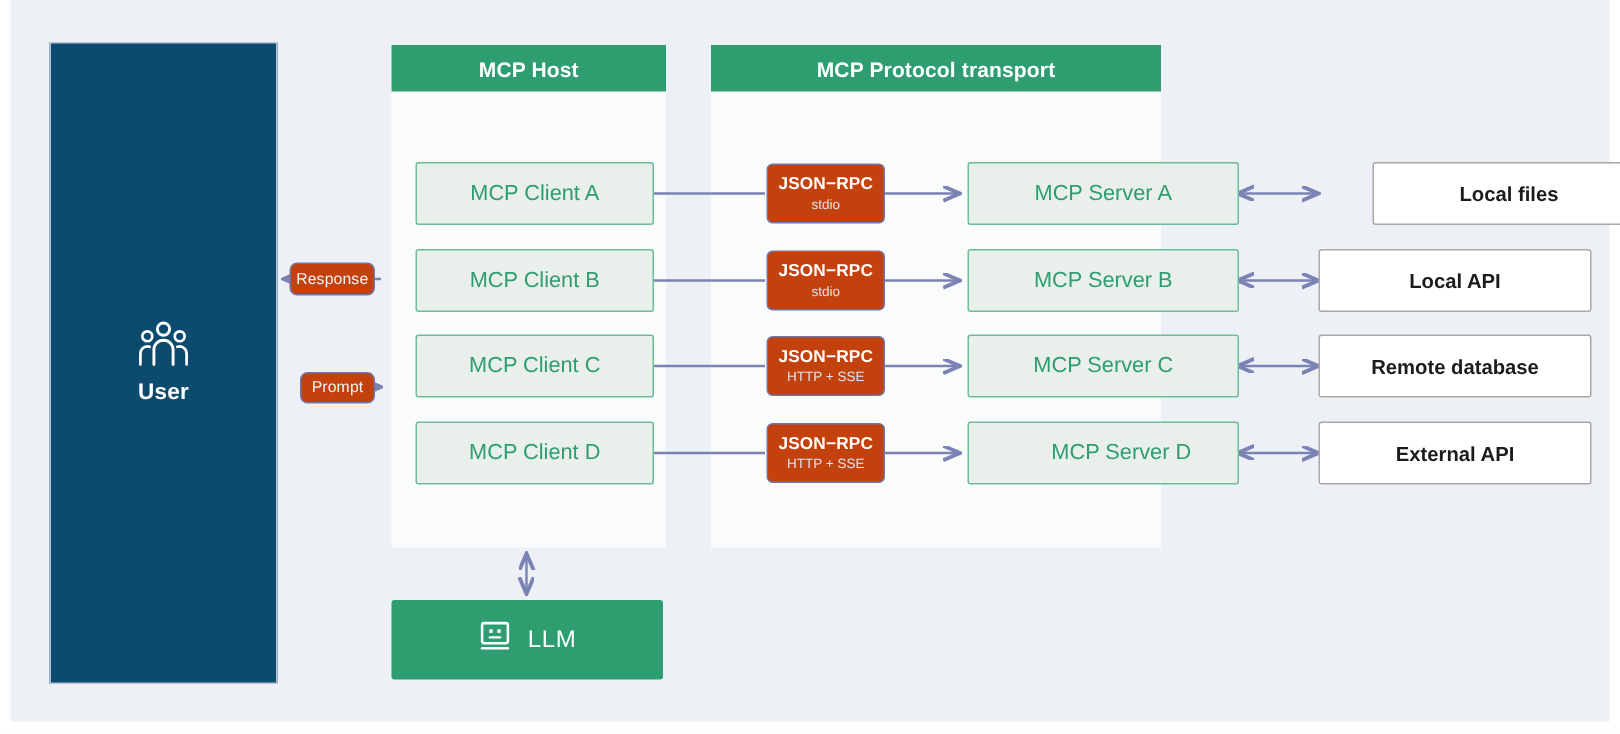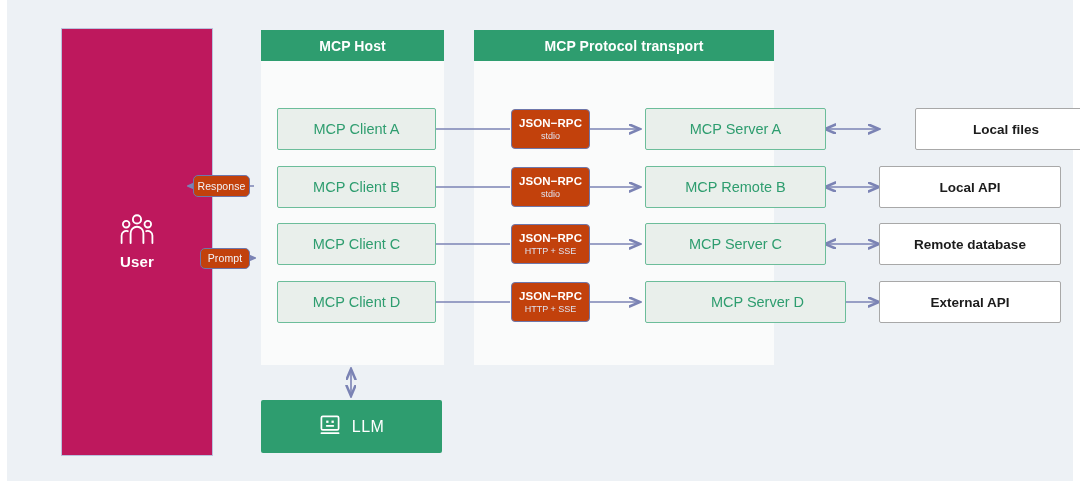--- a/index.html
+++ b/index.html
@@ -26,28 +26,27 @@
     background: #edf1f5;
   }
 
   
   .user-box {
     position: absolute;
     left: 26px;
     top: 28px;
     width: 152px;
     height: 428px;
-    background: #be185d;
+    background: #0c4a6e;
     border: 1px solid #b9c2dd;
     display: flex;
     flex-direction: column;
     align-items: center;
     justify-content: center;
     gap: 9px;
-    margin-left: 28px;
   }
   .user-icon { width: 34px; height: 30px; display: block; }
   .user-label {
     color: #ffffff;
     font-size: 15px;
     font-weight: bold;
     letter-spacing: .2px;
   }
 
   
@@ -232,26 +231,26 @@
     </div>
     <div class="badge" style="left:504px; top:282px; width:79px; height:40px;">
       <span class="b1">JSON−RPC</span>
       <span class="b2">HTTP + SSE</span>
     </div>
 
     <div class="gbox" style="left:638px; top:108px; width:181px; height:42px;">
       <span>MCP Server A</span>
     </div>
     <div class="gbox" style="left:638px; top:166px; width:181px; height:42px;">
-      <span>MCP Remote B</span>
+      <span>MCP Server B</span>
     </div>
     <div class="gbox" style="left:638px; top:223px; width:181px; height:42px;">
       <span>MCP Server C</span>
     </div>
-    <div class="gbox" style="left:638px; top:281px; width:201px; height:42px;padding-left:24px;">
+    <div class="gbox" style="left:638px; top:281px; width:181px; height:42px;padding-left:24px;">
       <span>MCP Server D</span>
     </div>
 
     <div class="wbox" style="left:872px; top:108px; width:182px; height:42px;margin-left:36px;">
       <span>Local files</span>
     </div>
     <div class="wbox" style="left:872px; top:166px; width:182px; height:42px;">
       <span>Local API</span>
     </div>
     <div class="wbox" style="left:872px; top:223px; width:182px; height:42px;">

